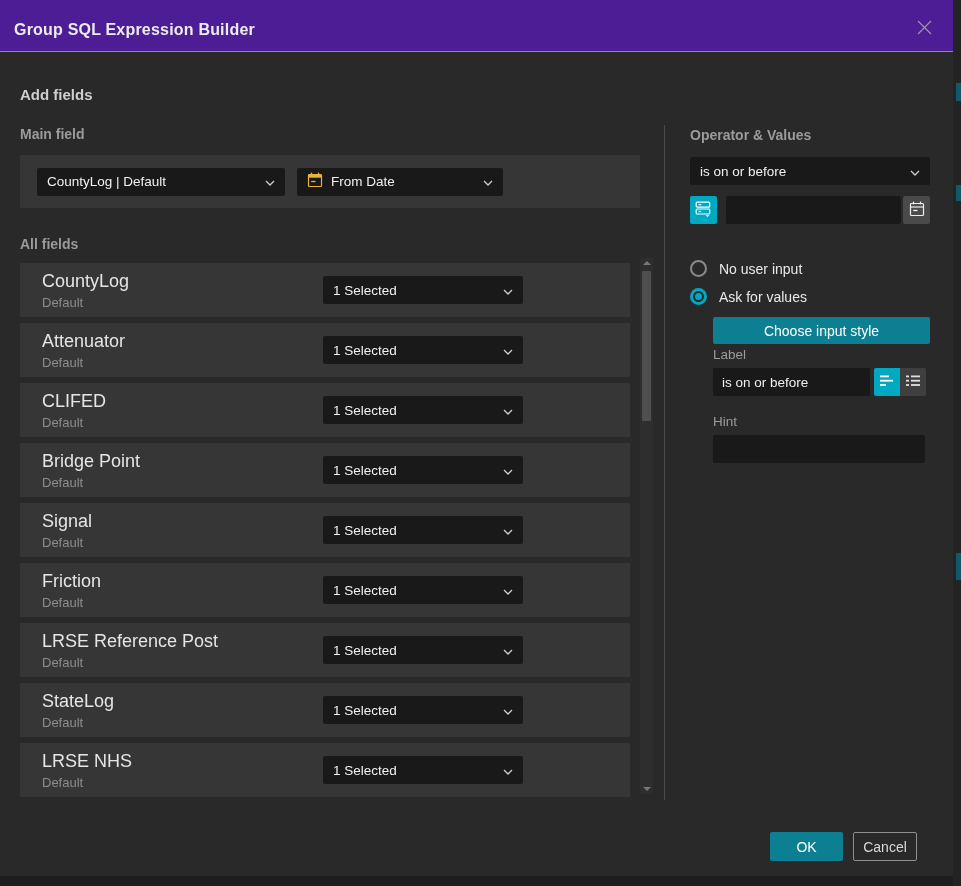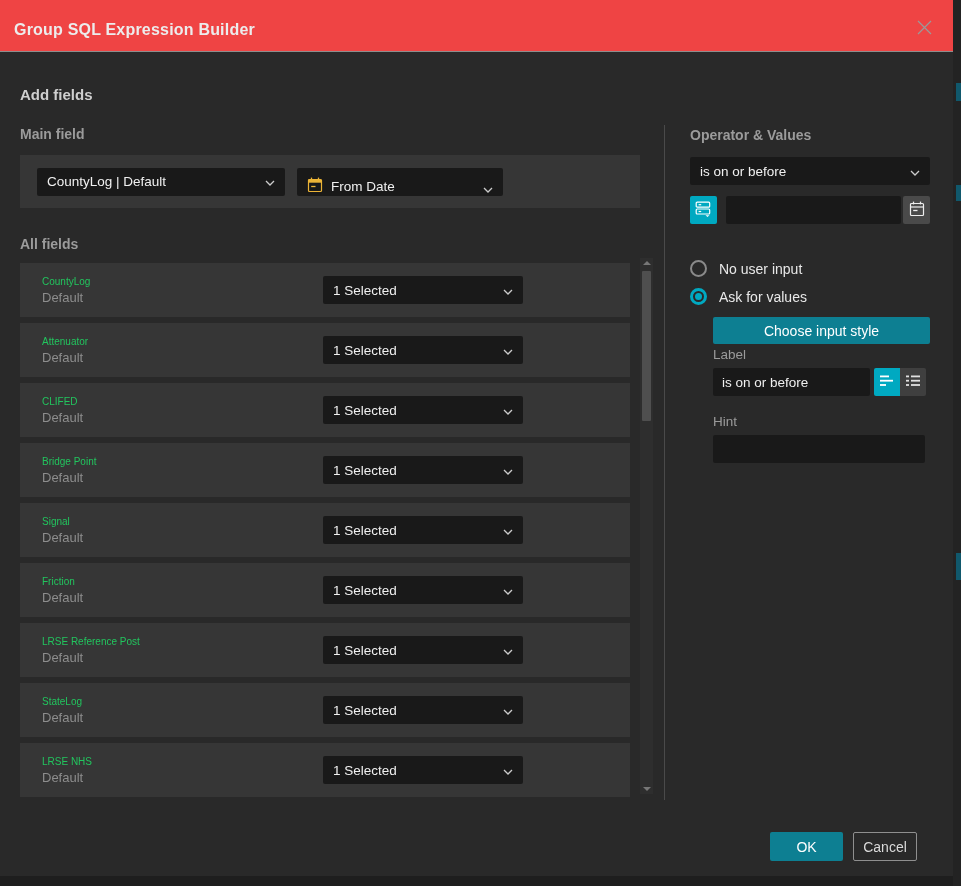--- a/index.html
+++ b/index.html
@@ -16,50 +16,50 @@
     overflow:hidden;
     color:#e8e8e8;
   }
   .dialog{
     position:absolute;left:0;top:0;width:953px;height:876px;
     background:#292929;
   }
   
   .header{
     height:52px;display:flex;align-items:center;justify-content:space-between;
-    padding:8px 18px 0 14px;border-bottom:1px solid #8d8d8d;background:#ef4444;
+    padding:8px 18px 0 14px;border-bottom:1px solid #8d8d8d;background:#4c1d95;
   }
   .title{font-size:16px;font-weight:bold;color:#ececec;letter-spacing:.2px;}
   .close-btn{width:22px;height:22px;display:flex;align-items:center;justify-content:center;cursor:pointer;}
   
   .h-add{position:absolute;left:20px;top:86px;font-size:15px;font-weight:bold;color:#cfcfcf;}
   .sec-label{font-size:14px;font-weight:bold;color:#9b9b9b;}
   
   .left-col{position:absolute;left:20px;top:126px;width:620px;}
   .main-panel{
     margin-top:13px;height:53px;background:#363636;
     display:flex;align-items:center;padding-left:17px;gap:12px;
   }
   .select{
     background:#191919;color:#f0f0f0;height:28px;border-radius:2px;
     display:flex;align-items:center;justify-content:space-between;
     padding:0 10px;font-size:13.5px;cursor:pointer;
   }
   .sel-left{display:flex;align-items:center;gap:8px;overflow:hidden;white-space:nowrap;}
   .sel-main1{width:248px;}
-  .sel-main2{width:206px;align-items:flex-end;}
+  .sel-main2{width:206px;}
   .all-fields-label{margin-top:28px;}
   .rows{margin-top:11px;width:610px;}
   .frow{
     height:54px;background:#363636;margin-bottom:6px;
     display:flex;align-items:center;justify-content:space-between;
     padding:0 107px 0 22px;position:relative;
   }
   .fmeta{display:flex;flex-direction:column;gap:3px;}
-  .fname{font-size:10px;color:#22c55e;}
+  .fname{font-size:18px;color:#e5e5e5;}
   .fsub{font-size:13px;color:#8d8d8d;}
   .sel-row{width:200px;}
   
   .scrollbar{position:absolute;left:640px;top:258px;width:13px;height:536px;background:#2e2e2e;display:flex;flex-direction:column;align-items:center;}
   .sb-up{margin-top:3px;width:0;height:0;border-left:4px solid transparent;border-right:4px solid transparent;border-bottom:4px solid #777;}
   .sb-thumb{margin-top:6px;width:9px;height:150px;background:#4f4f4f;border-radius:1px;}
   .sb-down{position:absolute;bottom:3px;width:0;height:0;border-left:4px solid transparent;border-right:4px solid transparent;border-top:4px solid #777;}
   
   .v-divider{position:absolute;left:664px;top:125px;width:1px;height:675px;background:#4a4a4a;}
   

